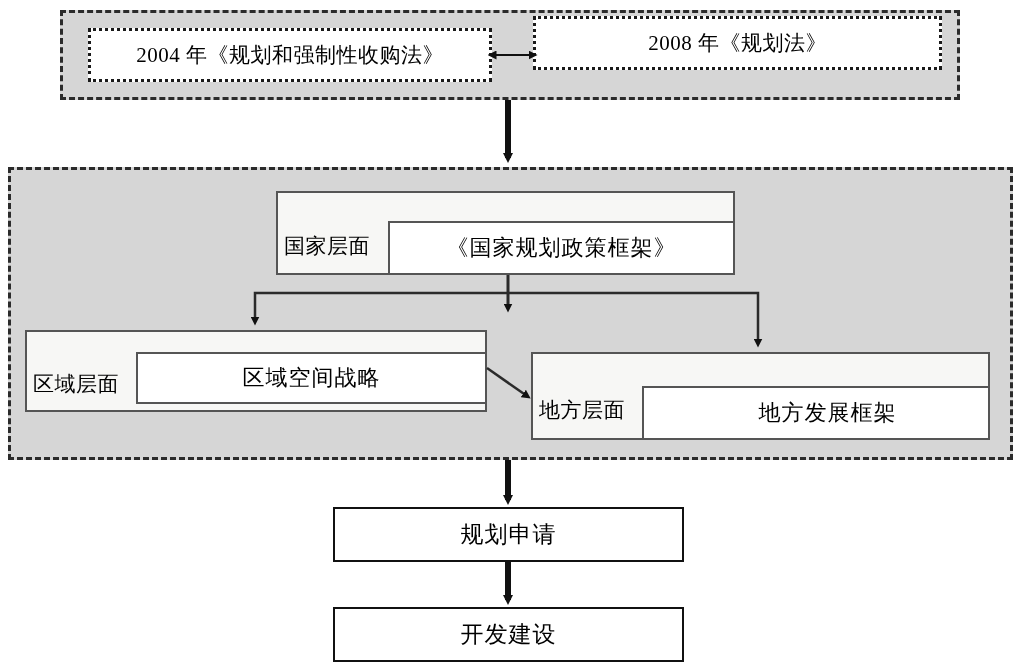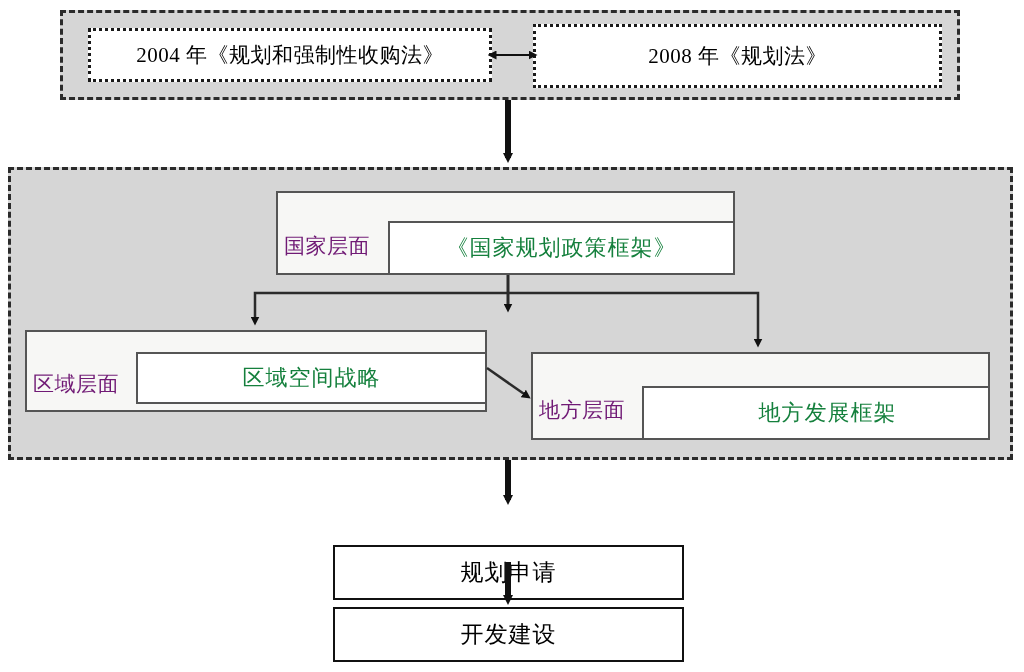--- a/index.html
+++ b/index.html
@@ -46,36 +46,36 @@
   
   .level-outer {
     position: absolute;
     background: #f7f7f5;
     border: 2px solid #555555;
     box-sizing: border-box;
   }
   .level-label {
     position: absolute;
     font-size: 21px;
-    color: #701a75;
+    color: #000000;
     white-space: nowrap;
     letter-spacing: 0.5px;
   }
   .level-inner {
     position: absolute;
     background: #ffffff;
     border: 2px solid #555555;
     box-sizing: border-box;
     display: flex;
     align-items: center;
     justify-content: center;
   }
   .level-inner-label {
     font-size: 22px;
-    color: #15803d;
+    color: #000000;
     white-space: nowrap;
     letter-spacing: 1px;
   }
 
   
   .process-box {
     position: absolute;
     background: #ffffff;
     border: 2px solid #111111;
     box-sizing: border-box;
@@ -104,21 +104,21 @@
 <body>
 
 <div id="canvas">
 
   <div class="band" style="left:60px; top:10px; width:900px; height:90px;"></div>
 
   <div class="statute-box" style="left:88px; top:28px; width:404px; height:54px;">
     <span class="statute-label">2004 年《规划和强制性收购法》</span>
   </div>
 
-  <div class="statute-box" style="left:533px; top:24px; width:409px; height:64px;">
+  <div class="statute-box" style="left:533px; top:16px; width:409px; height:54px;">
     <span class="statute-label">2008 年《规划法》</span>
   </div>
 
   <div class="band" style="left:8px; top:167px; width:1005px; height:293px;"></div>
 
   <div class="level-outer" style="left:276px; top:191px; width:459px; height:84px;"></div>
   <div class="level-label" style="left:284px; top:232px;">国家层面</div>
   <div class="level-inner" style="left:388px; top:221px; width:347px; height:54px;">
     <span class="level-inner-label">《国家规划政策框架》</span>
   </div>
@@ -128,21 +128,21 @@
   <div class="level-inner" style="left:136px; top:352px; width:351px; height:52px;">
     <span class="level-inner-label">区域空间战略</span>
   </div>
 
   <div class="level-outer" style="left:531px; top:352px; width:459px; height:88px;"></div>
   <div class="level-label" style="left:539px; top:396px;">地方层面</div>
   <div class="level-inner" style="left:642px; top:386px; width:348px; height:54px;padding-left:23px;">
     <span class="level-inner-label">地方发展框架</span>
   </div>
 
-  <div class="process-box" style="left:333px; top:507px; width:351px; height:55px;margin-top:38px;">
+  <div class="process-box" style="left:333px; top:507px; width:351px; height:55px;">
     <span class="process-label">规划申请</span>
   </div>
 
   <div class="process-box" style="left:333px; top:607px; width:351px; height:55px;">
     <span class="process-label">开发建设</span>
   </div>
 
   <svg id="connectors" viewBox="0 0 1024 672" xmlns="http://www.w3.org/2000/svg">
     <defs>
       <marker id="arrowThick" markerWidth="10" markerHeight="10" refX="5" refY="5" orient="auto" markerUnits="userSpaceOnUse">

